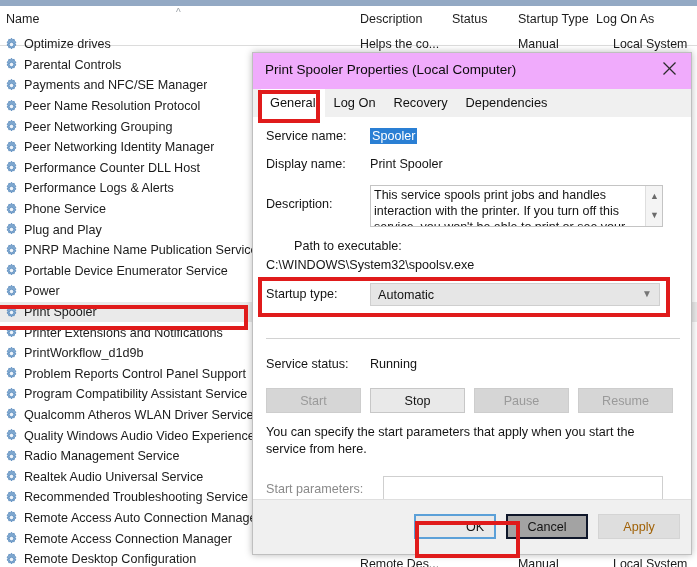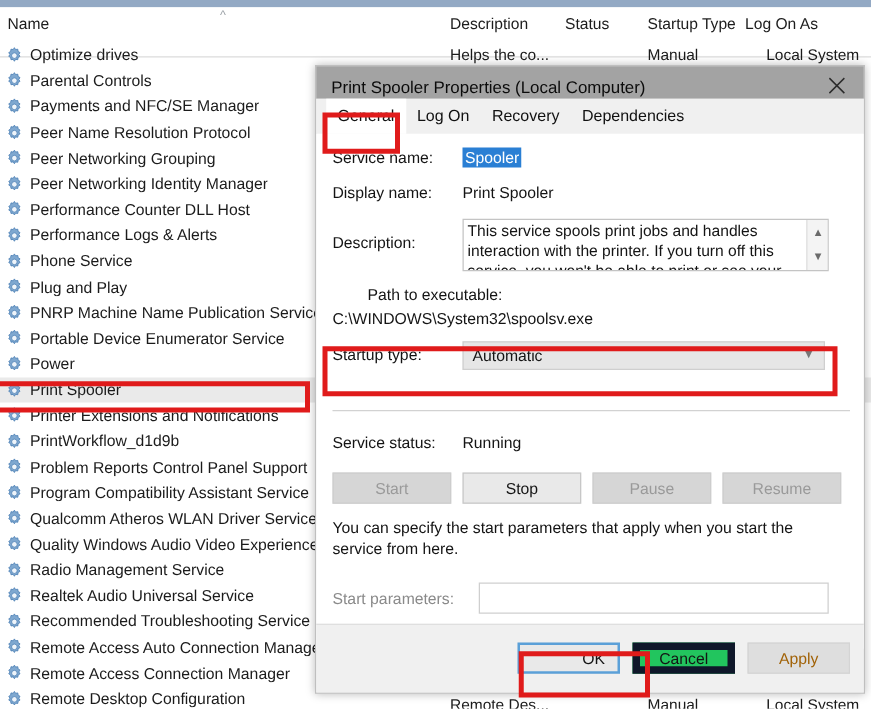--- a/index.html
+++ b/index.html
@@ -92,22 +92,22 @@
   .dialog {
     position: absolute;
     left: 252px; top: 52px;
     width: 440px; height: 503px;
     background: #f0f0f0;
     border: 1px solid #bfbfbf;
     box-shadow: 0 0 7px rgba(0,0,0,0.28);
   }
   .dlg-title-bar {
     position: relative;
-    height: 26px;
-    background: #a3a3a3;
+    height: 36px;
+    background: #f0abfc;
   }
   .dlg-title {
     position: absolute;
     left: 12px; top: 9px;
     font-size: 13.5px;
     color: #0b0b0b;
     white-space: nowrap;
   }
   .dlg-close {
     position: absolute;
@@ -270,22 +270,22 @@
     width: 100%; height: 55px;
     background: #f0f0f0;
     border-top: 1px solid #dfdfdf;
   }
   .foot-btn {
     position: absolute;
     top: 14px;
     width: 82px; height: 25px;
     font-size: 12.6px;
     display: flex; align-items: center; justify-content: center;
-    background: #22c55e;
-    border: 6px solid #0f172a;
+    background: #a3a3a3;
+    border: 2px solid #0f172a;
     color: #141414;
     cursor: pointer;
     font-family: "Liberation Sans", sans-serif;
   }
   .foot-btn.primary {
     border: 2px solid #5ba0d8;
     background: #e9e9e9;
     padding-left: 40px;
   }
   .foot-btn.disabled {

